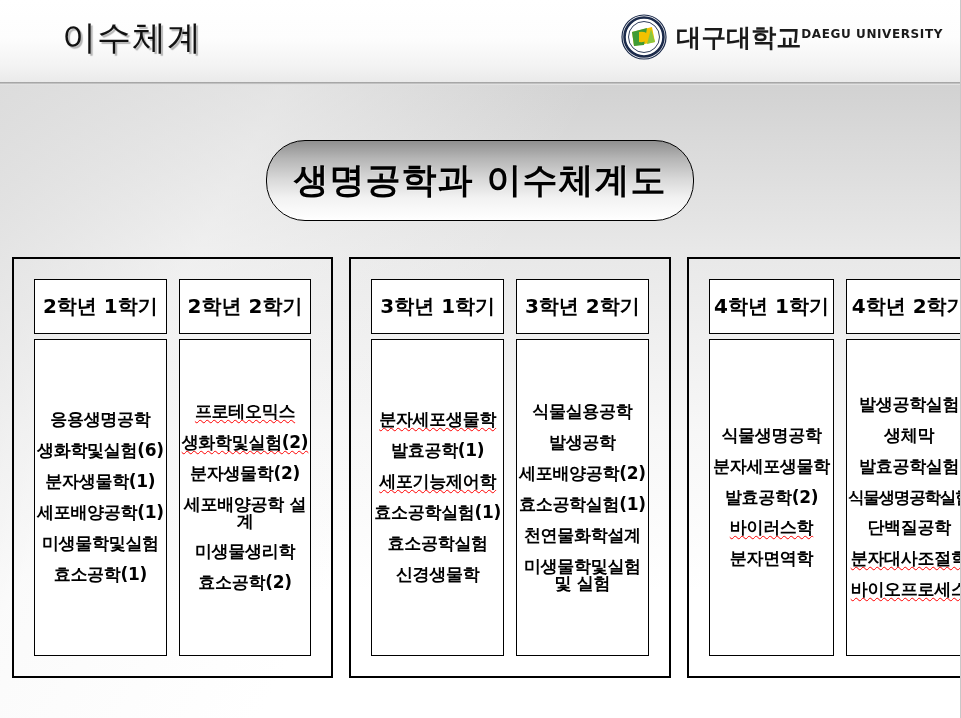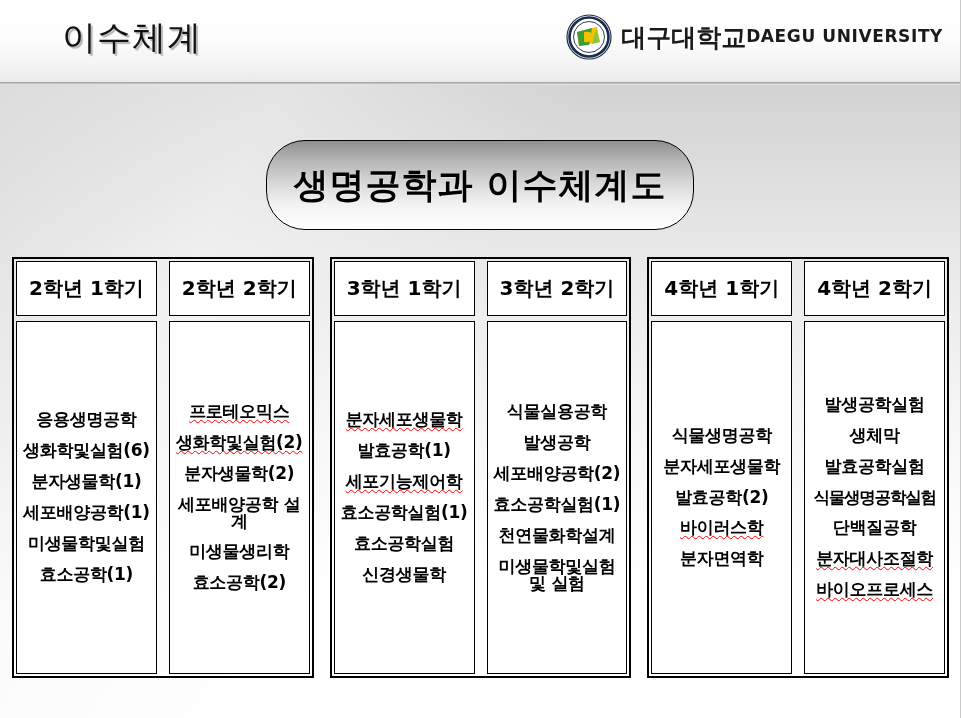--- a/index.html
+++ b/index.html
@@ -69,21 +69,21 @@
 
   #brand-name-ko {
     font-size: 25px;
     font-weight: bold;
     color: #1a1a1a;
     letter-spacing: 0px;
     white-space: nowrap;
   }
 
   #brand-name-en {
-    font-size: 17px;
+    font-size: 12px;
     font-weight: bold;
     color: #1a1a1a;
     letter-spacing: 0.6px;
     margin-top: 3px;
     white-space: nowrap;
   }
 
   
   #body-bg {
     position: absolute;
@@ -93,21 +93,21 @@
     background:
       linear-gradient(118deg, rgba(222,222,222,0.85) 0%, rgba(246,246,246,0.5) 22%, rgba(255,255,255,0) 46%),
       linear-gradient(to bottom, #d2d2d2 0%, #e8e8e8 26%, #f7f7f7 55%, #ffffff 80%, #ffffff 100%);
   }
 
   
   #banner {
     position: absolute;
     left: 266px; top: 140px;
     width: 428px;
-    height: 90px;
+    height: 81px;
     border: 1.5px solid #000000;
     border-radius: 39px;
     background: linear-gradient(to bottom, #8f8f8f 0%, #b5b5b5 22%, #d8d8d8 48%, #f2f2f2 72%, #ffffff 100%);
     display: flex;
     align-items: center;
     justify-content: center;
   }
 
   #banner-text {
     font-size: 35px;
@@ -125,21 +125,21 @@
     width: 937px;
     height: 421px;
     display: flex;
     gap: 16px;
   }
 
   .year-group {
     flex: 1 1 0;
     border: 2px solid #000000;
     background: transparent;
-    padding: 2px;
+    padding: 20px;
     display: flex;
     gap: 12px;
   }
 
   .semester-col {
     flex: 1 1 0;
     display: flex;
     flex-direction: column;
     gap: 5px;
     min-width: 0;

